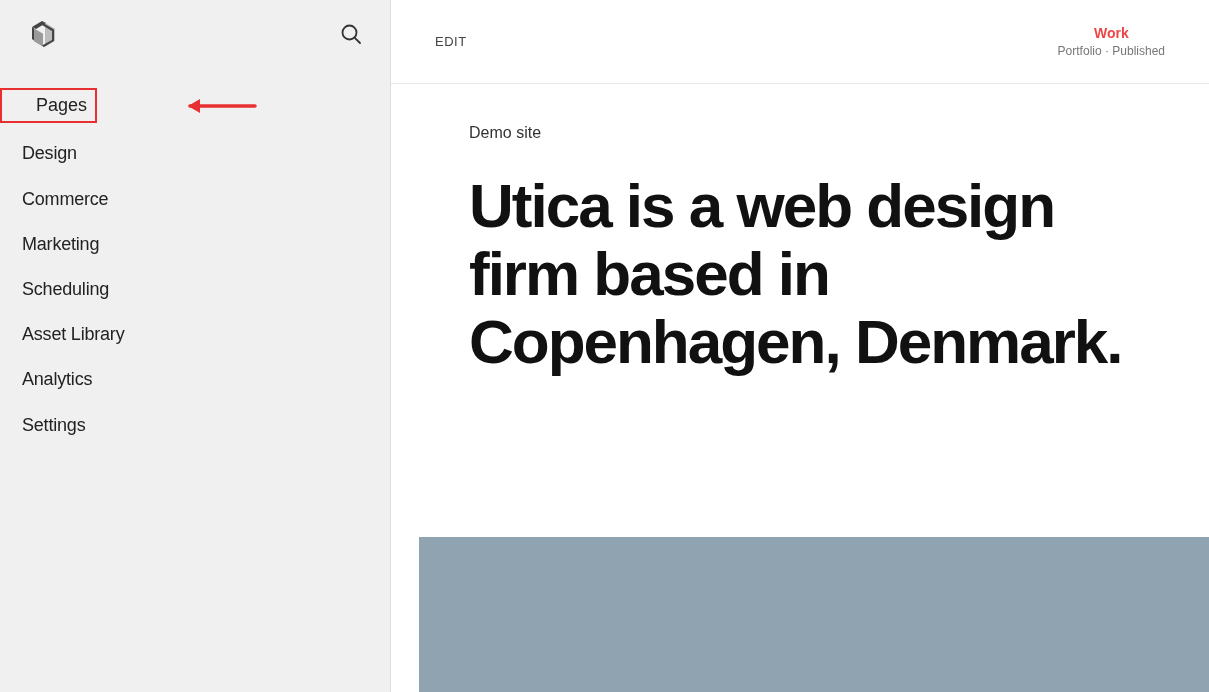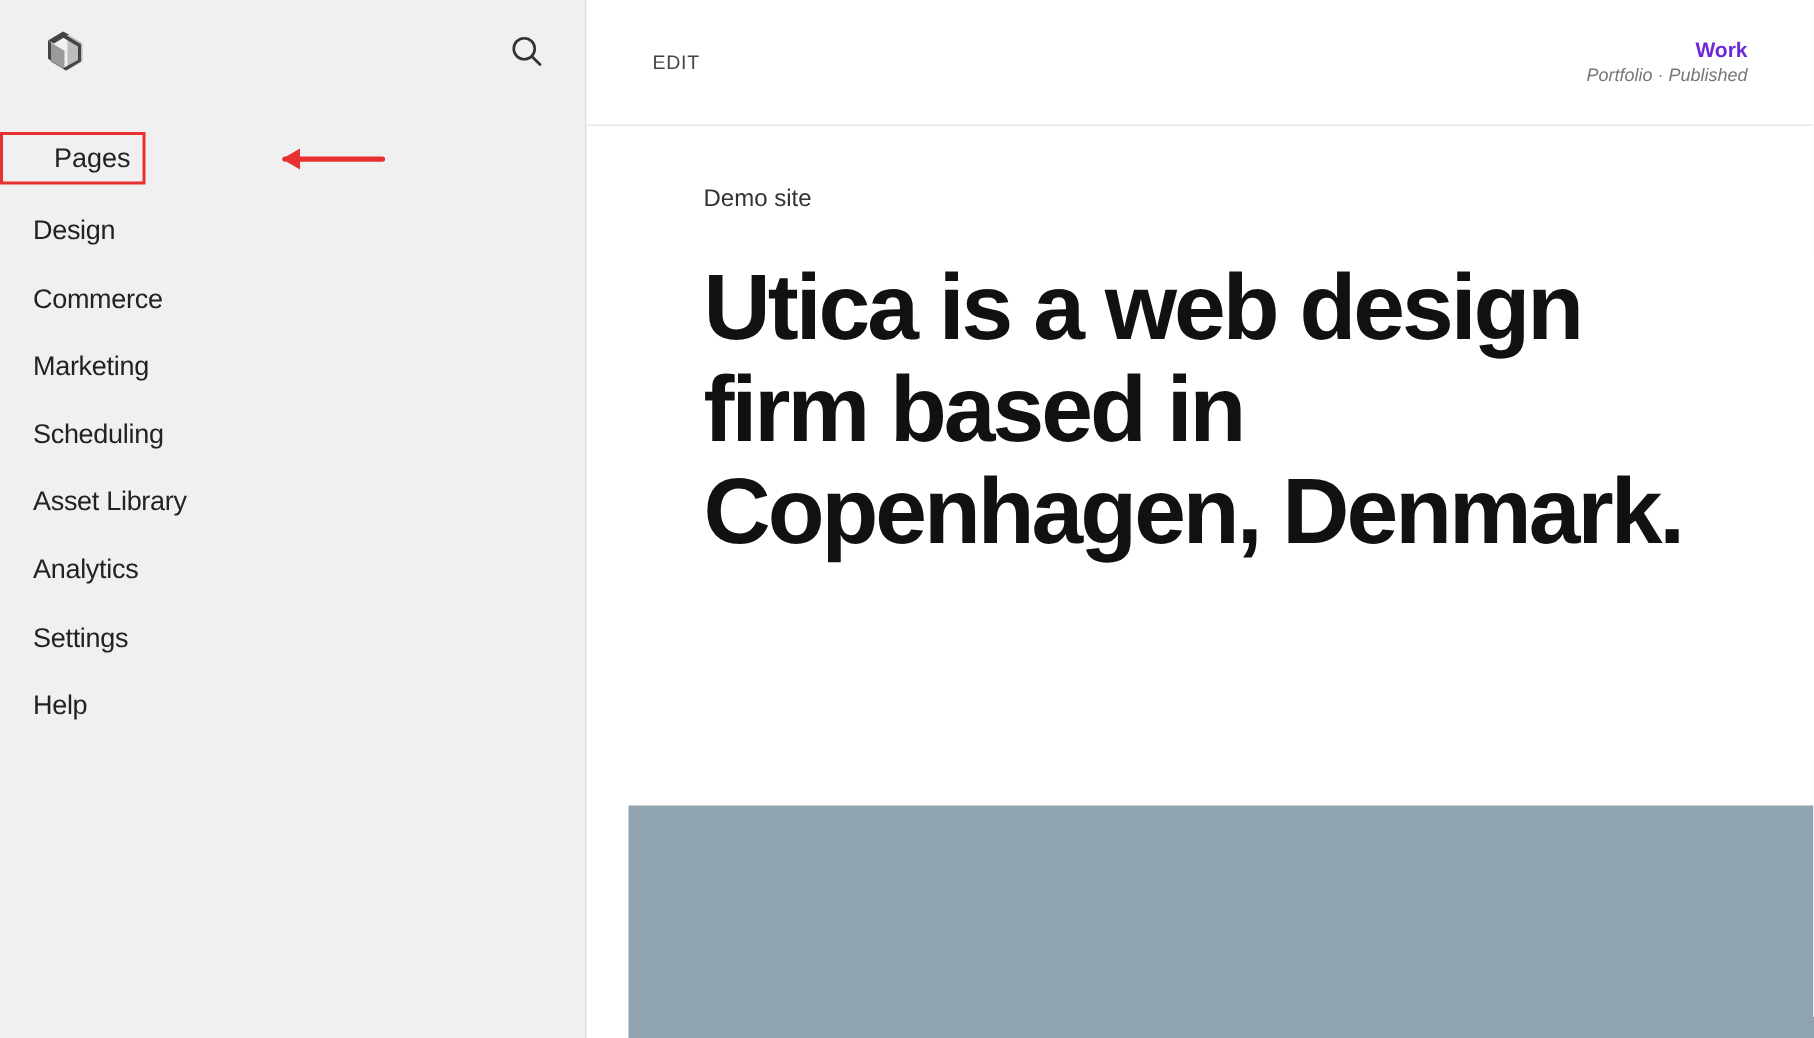--- a/index.html
+++ b/index.html
@@ -109,28 +109,28 @@
       text-transform: uppercase;
     }
 
     .site-info {
       text-align: right;
     }
 
     .site-name {
       font-size: 14px;
       font-weight: 600;
-      color: #6d28d9;
+      color: #ef4444;
       display: block;
+      text-align: center;
     }
 
     .site-meta {
       font-size: 12px;
       color: #777;
-      font-style: italic;
     }
 
     .preview-area {
       flex: 1;
       overflow: hidden;
       display: flex;
       flex-direction: column;
       padding-left: 28px;
     }
 
@@ -216,23 +216,20 @@
     </div>
     <div class="nav-item">
       <span>Asset Library</span>
     </div>
     <div class="nav-item">
       <span>Analytics</span>
     </div>
     <div class="nav-item">
       <span>Settings</span>
     </div>
-    <div class="nav-item">
-      <span>Help</span>
-    </div>
   </div>
 </div>
 
 <div class="main-content">
   <div class="main-header">
     <span class="edit-label">EDIT</span>
     <div class="site-info">
       <span class="site-name">Work</span>
       <span class="site-meta">Portfolio · Published</span>
     </div>

